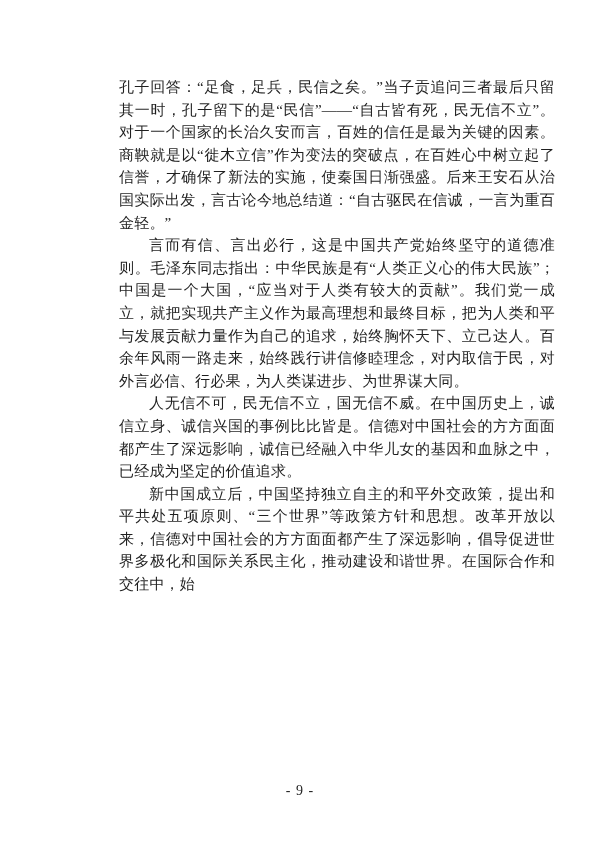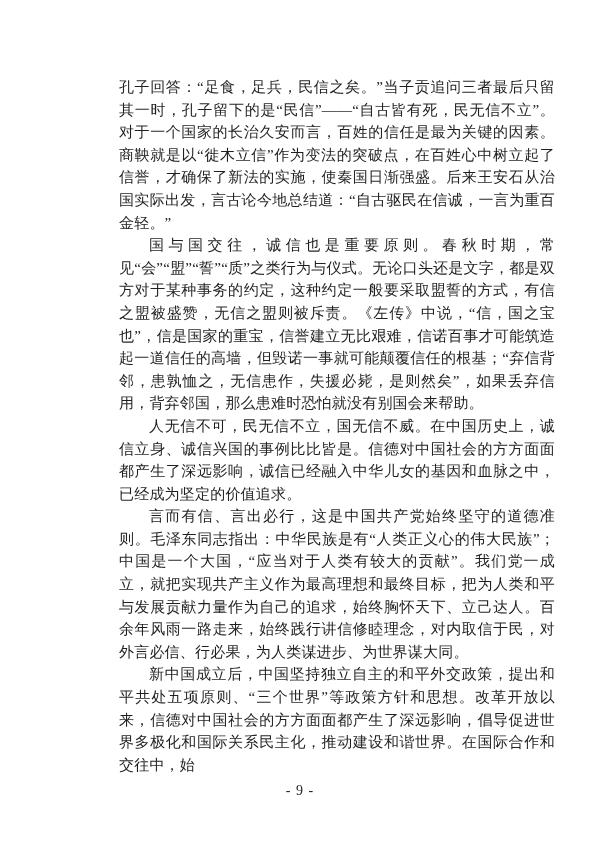--- a/index.html
+++ b/index.html
@@ -46,19 +46,18 @@
     color: #1f1f1f;
     letter-spacing: 1px;
   }
 </style>
 </head>
 <body>
 
 <div class="page">
   <div class="content">
     <p>孔子回答：“足食，足兵，民信之矣。”当子贡追问三者最后只留其一时，孔子留下的是“民信”——“自古皆有死，民无信不立”。对于一个国家的长治久安而言，百姓的信任是最为关键的因素。商鞅就是以“徙木立信”作为变法的突破点，在百姓心中树立起了信誉，才确保了新法的实施，使秦国日渐强盛。后来王安石从治国实际出发，言古论今地总结道：“自古驱民在信诚，一言为重百金轻。”</p>
-    <p class="indent">国与国交往，诚信也是重要原则。春秋时期，常见“会”“盟”“誓”“质”之类行为与仪式。无论口头还是文字，都是双方对于某种事务的约定，这种约定一般要采取盟誓的方式，有信之盟被盛赞，无信之盟则被斥责。《左传》中说，“信，国之宝也”，信是国家的重宝，信誉建立无比艰难，信诺百事才可能筑造起一道信任的高墙，但毁诺一事就可能颠覆信任的根基；“弃信背邻，患孰恤之，无信患作，失援必毙，是则然矣”，如果丢弃信用，背弃邻国，那么患难时恐怕就没有别国会来帮助。</p>
+    <p class="indent">言而有信、言出必行，这是中国共产党始终坚守的道德准则。毛泽东同志指出：中华民族是有“人类正义心的伟大民族”；中国是一个大国，“应当对于人类有较大的贡献”。我们党一成立，就把实现共产主义作为最高理想和最终目标，把为人类和平与发展贡献力量作为自己的追求，始终胸怀天下、立己达人。百余年风雨一路走来，始终践行讲信修睦理念，对内取信于民，对外言必信、行必果，为人类谋进步、为世界谋大同。</p>
     <p class="indent">人无信不可，民无信不立，国无信不威。在中国历史上，诚信立身、诚信兴国的事例比比皆是。信德对中国社会的方方面面都产生了深远影响，诚信已经融入中华儿女的基因和血脉之中，已经成为坚定的价值追求。</p>
-    <p class="indent">言而有信、言出必行，这是中国共产党始终坚守的道德准则。毛泽东同志指出：中华民族是有“人类正义心的伟大民族”；中国是一个大国，“应当对于人类有较大的贡献”。我们党一成立，就把实现共产主义作为最高理想和最终目标，把为人类和平与发展贡献力量作为自己的追求，始终胸怀天下、立己达人。百余年风雨一路走来，始终践行讲信修睦理念，对内取信于民，对外言必信、行必果，为人类谋进步、为世界谋大同。</p>
     <p class="indent">新中国成立后，中国坚持独立自主的和平外交政策，提出和平共处五项原则、“三个世界”等政策方针和思想。改革开放以来，信德对中国社会的方方面面都产生了深远影响，倡导促进世界多极化和国际关系民主化，推动建设和谐世界。在国际合作和交往中，始</p>
   </div>
   <div class="page-number">- 9 -</div>
 </div>
 
 </body></html>

